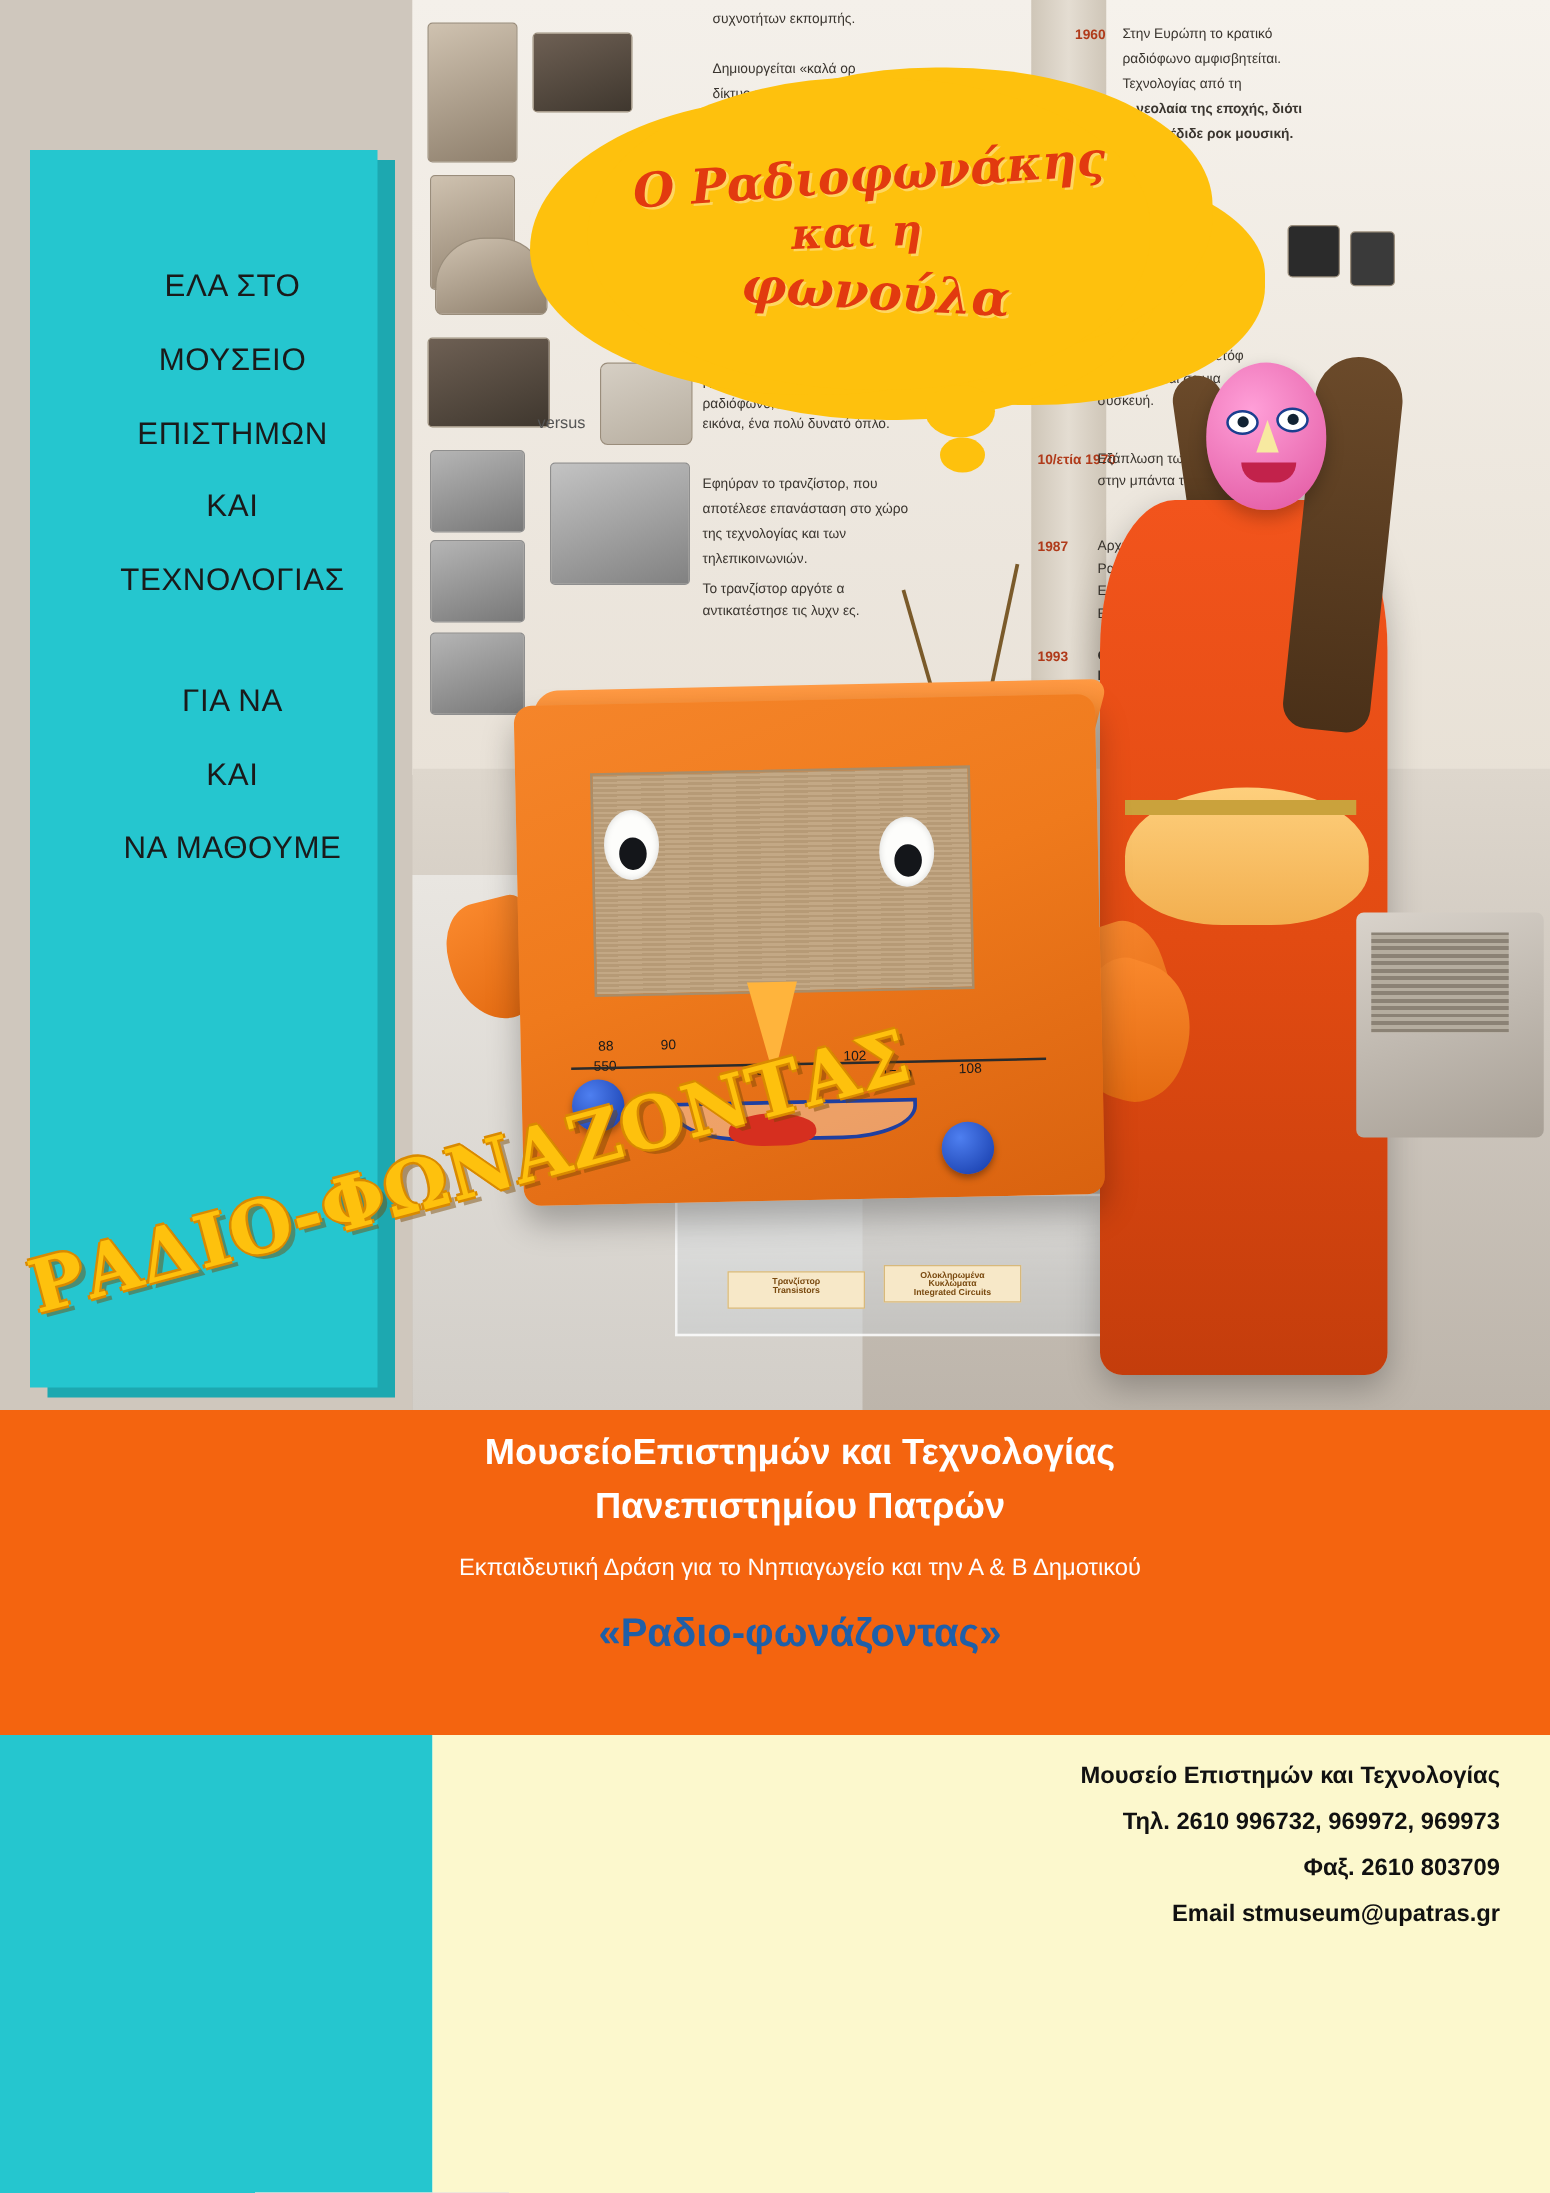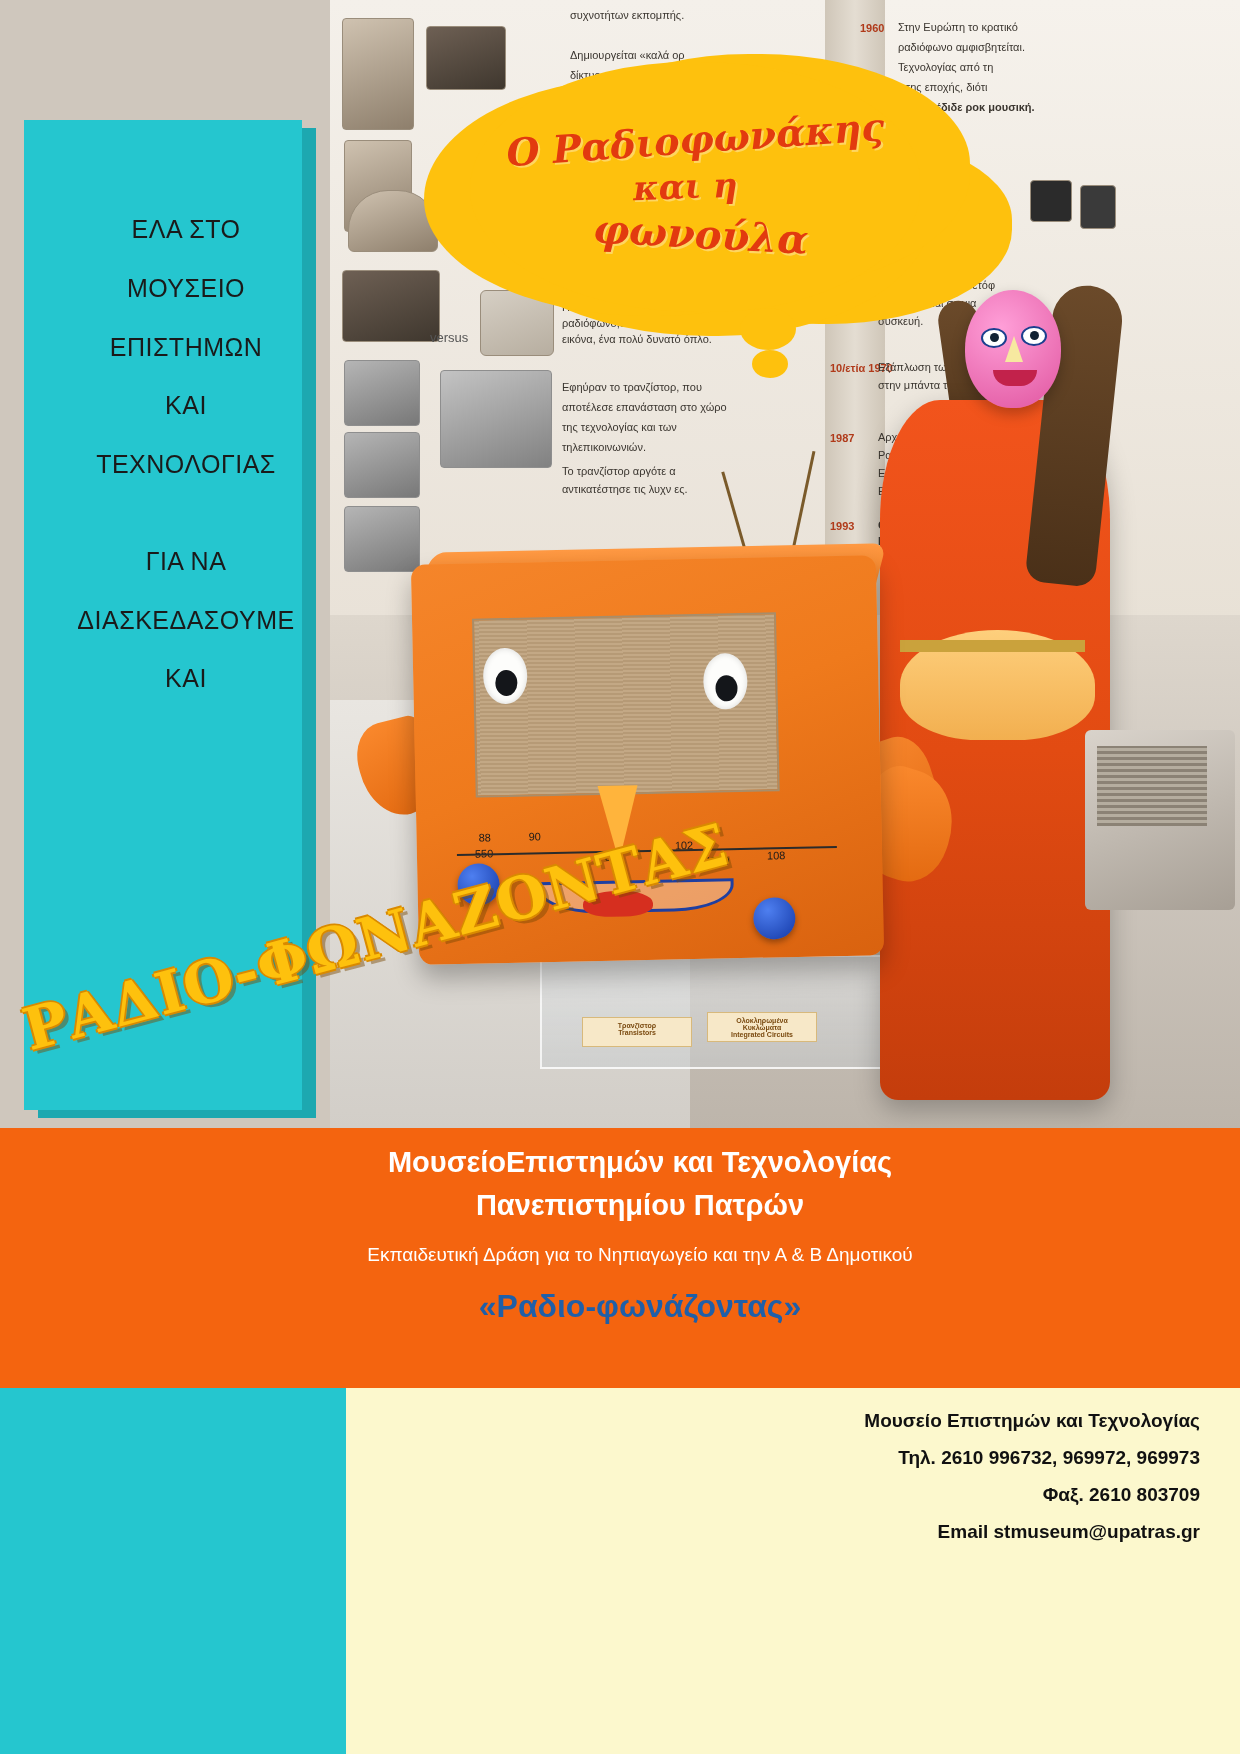--- a/index.html
+++ b/index.html
@@ -441,21 +441,21 @@
     <div class="mini-text" style="left:232px;top:400px;">αποτέλεσε επανάσταση στο χώρο</div>
     <div class="mini-text" style="left:232px;top:420px;">της τεχνολογίας και των</div>
     <div class="mini-text" style="left:232px;top:440px;">τηλεπικοινωνιών.</div>
     <div class="mini-text" style="left:232px;top:464px;">Το τρανζίστορ αργότε α</div>
     <div class="mini-text" style="left:232px;top:482px;">αντικατέστησε τις λυχν ες.</div>
 
     <div class="year-tag" style="left:530px;top:22px;">1960</div>
     <div class="mini-text r" style="left:568px;top:20px;">Στην Ευρώπη το κρατικό</div>
     <div class="mini-text r" style="left:568px;top:40px;">ραδιόφωνο αμφισβητείται.</div>
     <div class="mini-text r" style="left:568px;top:60px;">Τεχνολογίας από τη</div>
-    <div class="mini-text r" style="left:536px;top:80px;">νεολαία της εποχής, διότι</div>
+    <div class="mini-text r" style="left:579px;top:80px;font-weight:bold;">νεολαία της εποχής, διότι</div>
     <div class="mini-text r" style="left:568px;top:100px;font-weight:bold;">δεν μετέδιδε ροκ μουσική.</div>
     <div class="mini-text r" style="left:560px;top:180px;">ρά τρανζίστορ</div>
     <div class="mini-text r" style="left:560px;top:198px;">θιστούν πλέον τις</div>
     <div class="mini-text r" style="left:560px;top:216px;">νες στα περισσότερα</div>
     <div class="mini-text r" style="left:560px;top:234px;">ραδιόφωνα.</div>
     <div class="mini-text r" style="left:548px;top:278px;">Ραδιόφωνο και κασετόφ</div>
     <div class="mini-text r" style="left:548px;top:296px;">συνδυάζονται σε μια</div>
     <div class="mini-text r" style="left:548px;top:314px;">συσκευή.</div>
     <div class="year-tag" style="left:500px;top:362px;text-align:right;">10/ετία 1970</div>
     <div class="mini-text r" style="left:548px;top:360px;">Εξάπλωση των ιδι</div>
@@ -547,22 +547,22 @@
   <div class="teal-shadow"></div>
   <div class="teal-box"></div>
   <div class="teal-lines">
     <div>ΕΛΑ ΣΤΟ</div>
     <div>ΜΟΥΣΕΙΟ</div>
     <div>ΕΠΙΣΤΗΜΩΝ</div>
     <div>ΚΑΙ</div>
     <div>ΤΕΧΝΟΛΟΓΙΑΣ</div>
     <span class="gap"></span>
     <div>ΓΙΑ ΝΑ</div>
-    <div>ΔΙΑΣΚΕΔΑΣΟΥΜΕ</div>
     <div>ΚΑΙ</div>
+    <div>ΝΑ ΜΑΘΟΥΜΕ</div>
   </div>
 
   <div class="diagonal-title">ΡΑΔΙΟ-ΦΩΝΑΖΟΝΤΑΣ</div>
 </div>
 
 <div class="orange-band">
   <div class="line1">ΜουσείοΕπιστημών και Τεχνολογίας</div>
   <div class="line2">Πανεπιστημίου Πατρών</div>
   <div class="line3">Εκπαιδευτική Δράση για το Νηπιαγωγείο και την Α &amp; Β Δημοτικού</div>
   <div class="line4">«Ραδιο-φωνάζοντας»</div>

